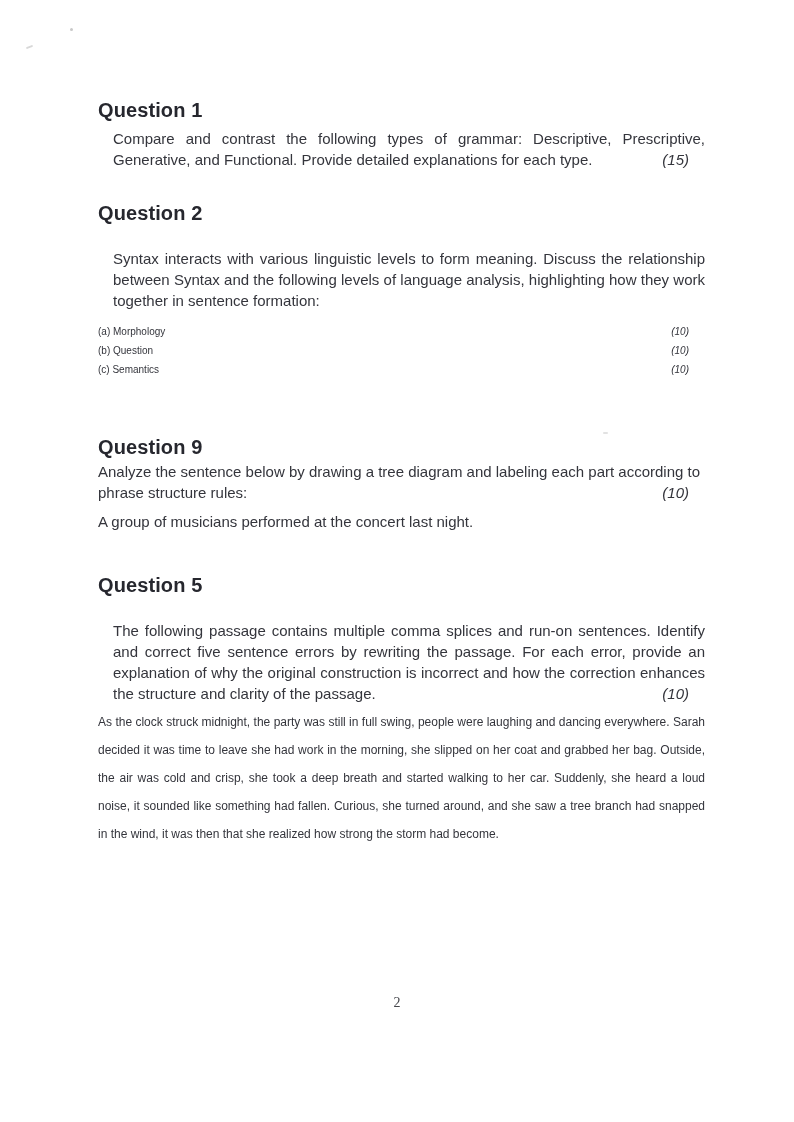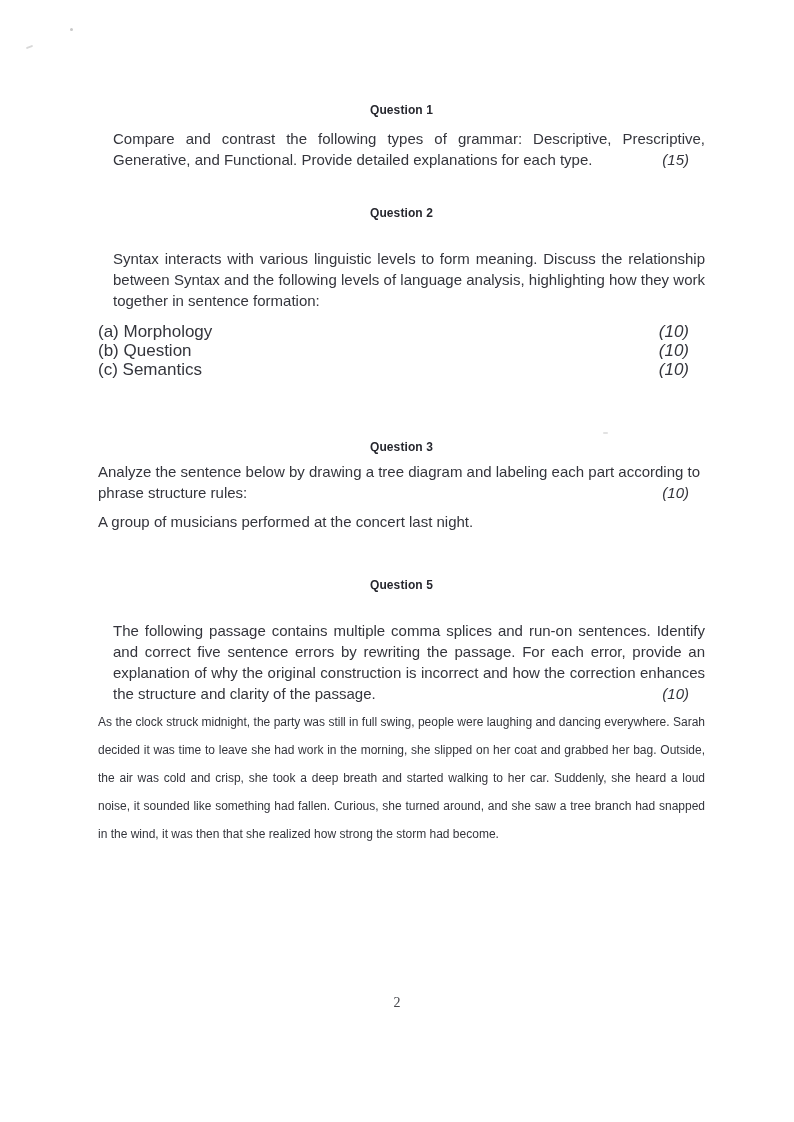--- a/index.html
+++ b/index.html
@@ -19,25 +19,24 @@
   }
   .content {
     position: absolute;
     top: 100px;
     left: 98px;
     width: 607px;
   }
   section { display: block; }
   .q-heading {
     font-weight: bold;
-    font-size: 12px;
+    font-size: 20px;
     line-height: 20px;
     color: #26272e;
     letter-spacing: 0.1px;
-    text-align: center;
   }
   .q-body {
     font-size: 15px;
     line-height: 21px;
     position: relative;
     color: #34353c;
   }
   .justified { text-align: justify; margin-left: 15px; }
   .marks-abs {
     position: absolute;
@@ -45,21 +44,21 @@
     bottom: 0;
     font-style: italic;
   }
   .sec-q1 .q-heading { margin-bottom: 8px; }
   .sec-q2 { margin-top: 33px; }
   .sec-q2 .q-heading { margin-bottom: 25px; }
   .item-list { margin-top: 11px; }
   .item-row {
     display: flex;
     justify-content: space-between;
-    font-size: 17px;
+    font-size: 10px;
     line-height: 19px;
   }
   .item-marks {
     font-style: italic;
     padding-right: 16px;
   }
   .sec-q3 { margin-top: 58px; }
   .sec-q3 .q-heading { margin-bottom: 4px; }
   .sentence {
     margin-top: 8px;
@@ -128,21 +127,21 @@
           <span class="item-marks">(10)</span>
         </div>
         <div class="item-row">
           <span>(c) Semantics</span>
           <span class="item-marks">(10)</span>
         </div>
       </div>
     </section>
 
     <section class="sec-q3">
-      <div class="q-heading">Question 3</div>
+      <div class="q-heading">Question 9</div>
       <div class="q-body">
         <span>Analyze the sentence below by drawing a tree diagram and labeling each part according to phrase structure rules:</span>
         <span class="marks-abs">(10)</span>
       </div>
       <div class="sentence">A group of musicians performed at the concert last night.</div>
     </section>
 
     <section class="sec-q4">
       <div class="q-heading">Question 5</div>
       <div class="q-body justified">

